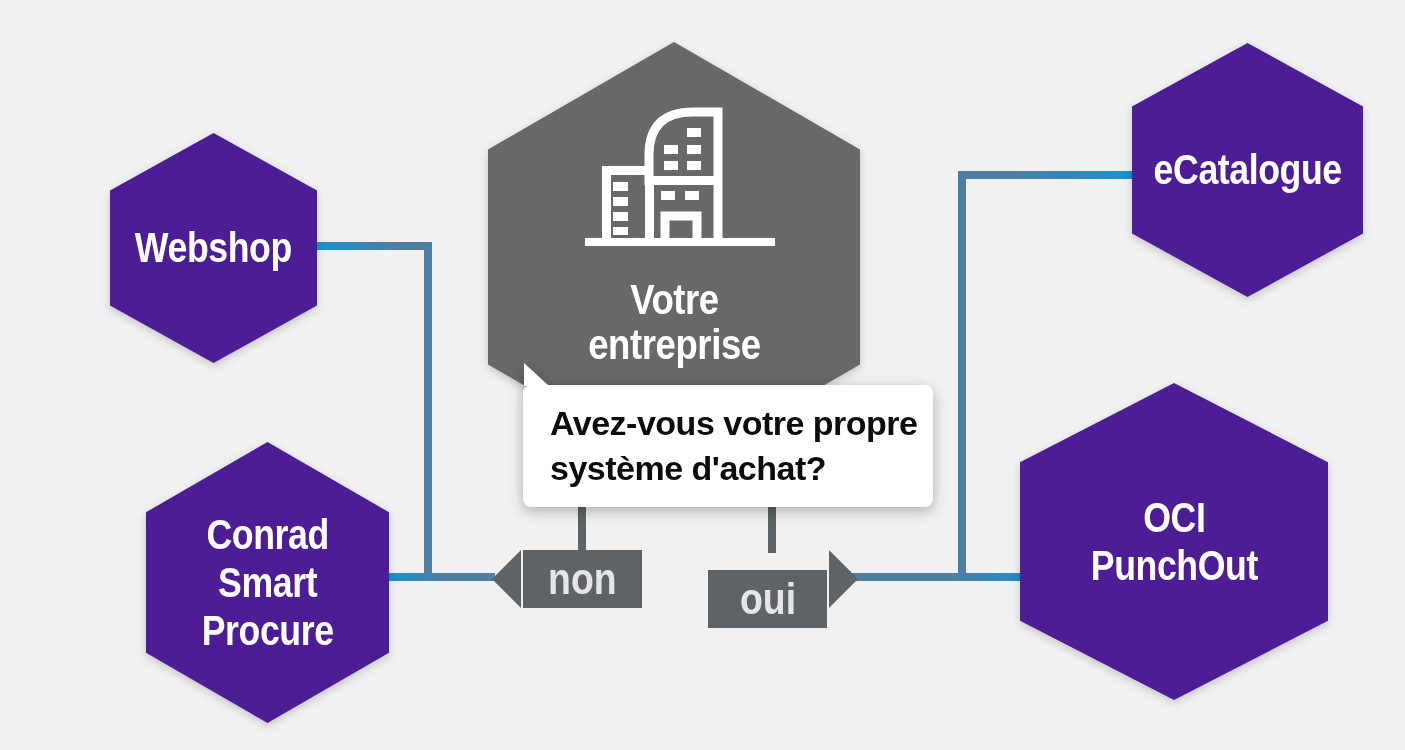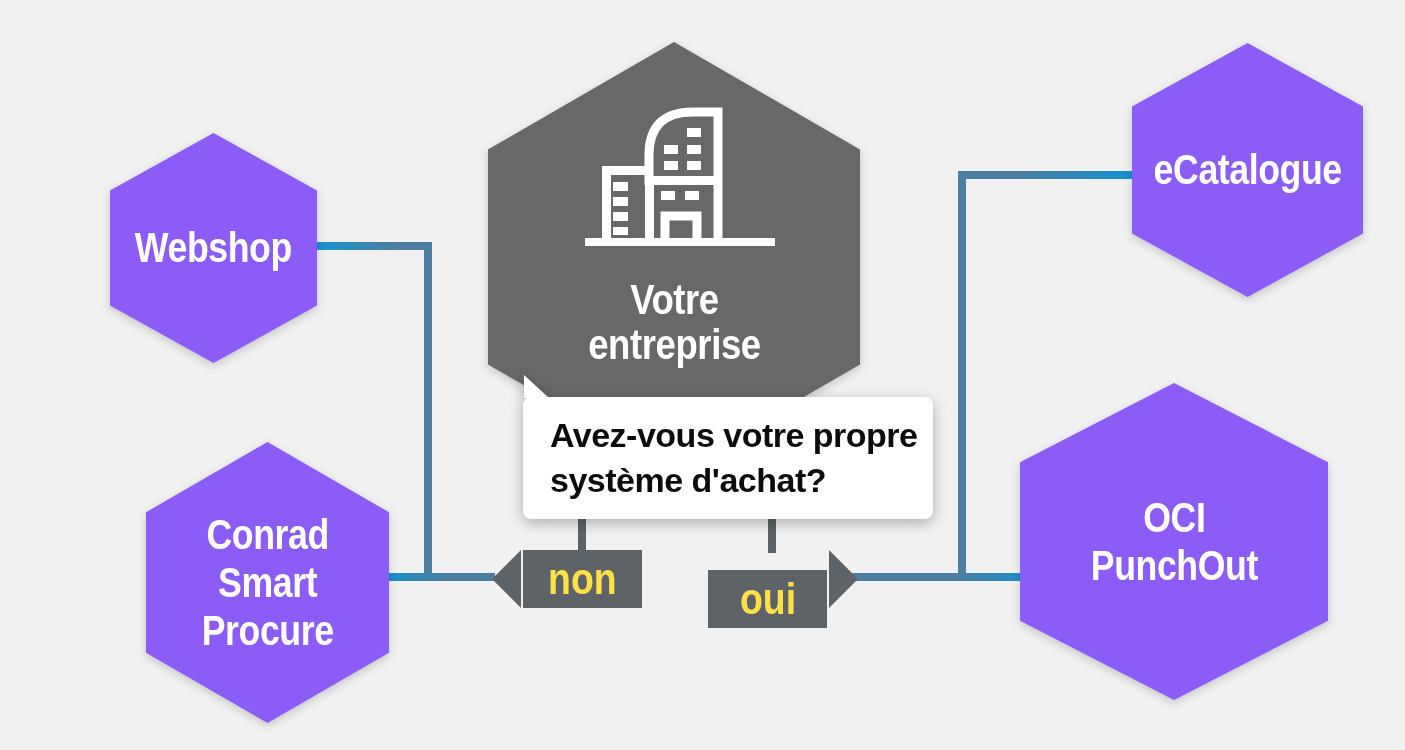--- a/index.html
+++ b/index.html
@@ -7,21 +7,21 @@
     position:relative;width:1405px;height:750px;background:#f1f1f1;
     overflow:hidden;font-family:"Liberation Sans","DejaVu Sans",sans-serif;
   }
   
   .hex-wrap{position:absolute;filter:drop-shadow(0 3px 4px rgba(0,0,0,.18));}
   .hex{
     width:100%;height:100%;
     clip-path:polygon(50% 0%,100% 25%,100% 75%,50% 100%,0% 75%,0% 25%);
     display:flex;flex-direction:column;align-items:center;justify-content:center;
   }
-  .hex.blue{background:#8b5cf6;}
+  .hex.blue{background:#4c1d95;}
   .hex.gray{background:#686868;justify-content:flex-start;}
   .hex-label{
     color:#fff;font-weight:bold;text-align:center;
     transform:scaleX(.85);transform-origin:center;
     font-size:42px;line-height:48px;letter-spacing:-.5px;
   }
   #hex-company{left:488px;top:42px;width:372px;height:430px;}
   #hex-webshop{left:110px;top:133px;width:207px;height:230px;}
   #hex-conrad{left:146px;top:442px;width:243px;height:281px;}
   #hex-ecatalogue{left:1132px;top:43px;width:231px;height:254px;}
@@ -40,30 +40,30 @@
   #conn-ecat-v{left:958px;top:171px;width:8px;height:410px;}
   #conn-oci-h{left:852px;top:573px;width:208px;height:8px;
     background:linear-gradient(90deg,#4c7fa2 50%,#0e96d7 95%);}
   .stub{position:absolute;width:8px;height:47px;top:506px;background:#5e6367;}
   #stub-non{left:578px;}
   #stub-oui{left:768px;}
   
   .ans-box{
     position:absolute;top:550px;width:119px;height:58px;background:#5e6367;
     display:flex;align-items:center;justify-content:center;
-    color:#fde047;font-weight:bold;font-size:44px;
+    color:#e5e5e5;font-weight:bold;font-size:44px;
   }
   .ans-box span{display:block;transform:scaleX(.85);}
   #box-non{left:523px;}
   #box-oui{left:708px;margin-top:20px;}
   .tri{position:absolute;top:550px;width:29px;height:58px;background:#5e6367;}
   #tri-non{left:492px;clip-path:polygon(100% 0,100% 100%,0 50%);}
   #tri-oui{left:829px;clip-path:polygon(0 0,100% 50%,0 100%);}
   
-  .bubble-wrap{position:absolute;left:523px;top:385px;filter:drop-shadow(0 4px 7px rgba(0,0,0,.28));margin-top:12px;}
+  .bubble-wrap{position:absolute;left:523px;top:385px;filter:drop-shadow(0 4px 7px rgba(0,0,0,.28));}
   .bubble{
     position:relative;width:410px;height:122px;background:#fff;border-radius:8px;
     box-sizing:border-box;padding:16px 0 0 27px;
     color:#0c0c0c;font-weight:bold;font-size:34px;line-height:45px;letter-spacing:-.5px;
   }
   .bubble-tail{
     position:absolute;left:1px;top:-22px;width:25px;height:23px;background:#fff;
     clip-path:polygon(0 0,100% 100%,0 100%);
   }
   .z1{z-index:1}.z2{z-index:2}.z3{z-index:3}.z5{z-index:5}

